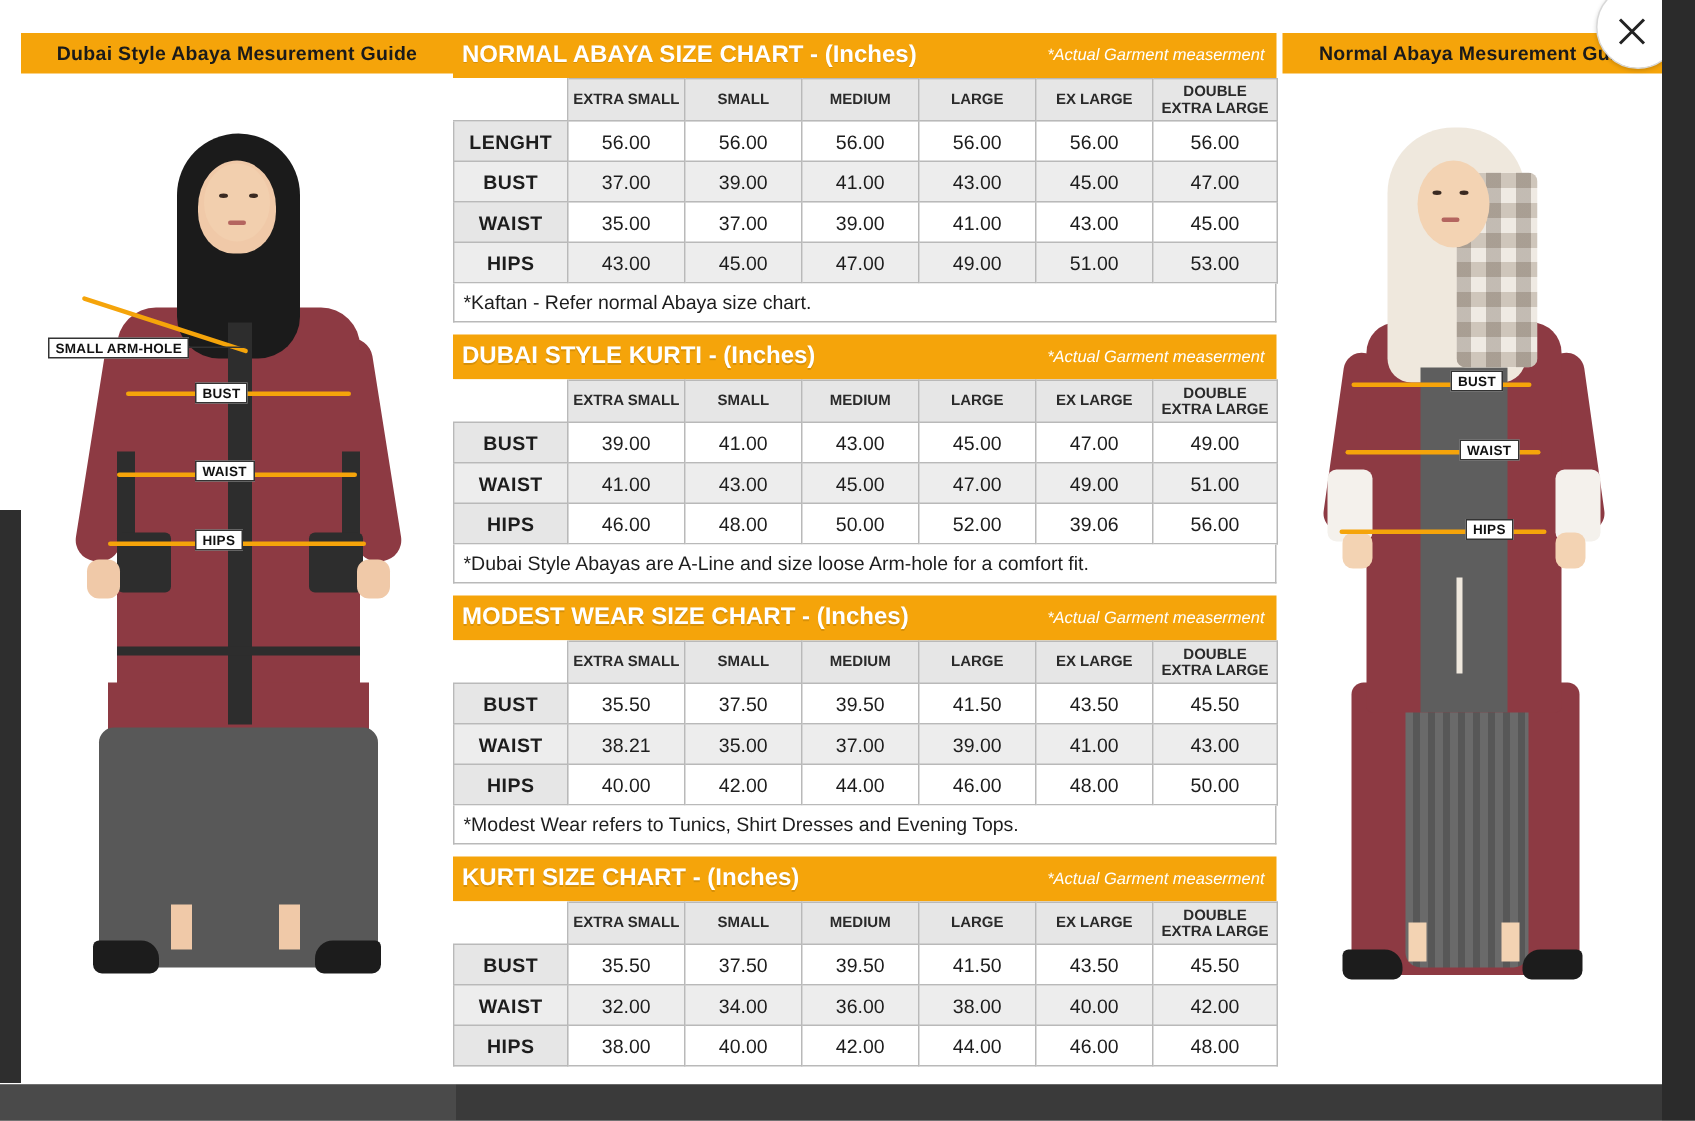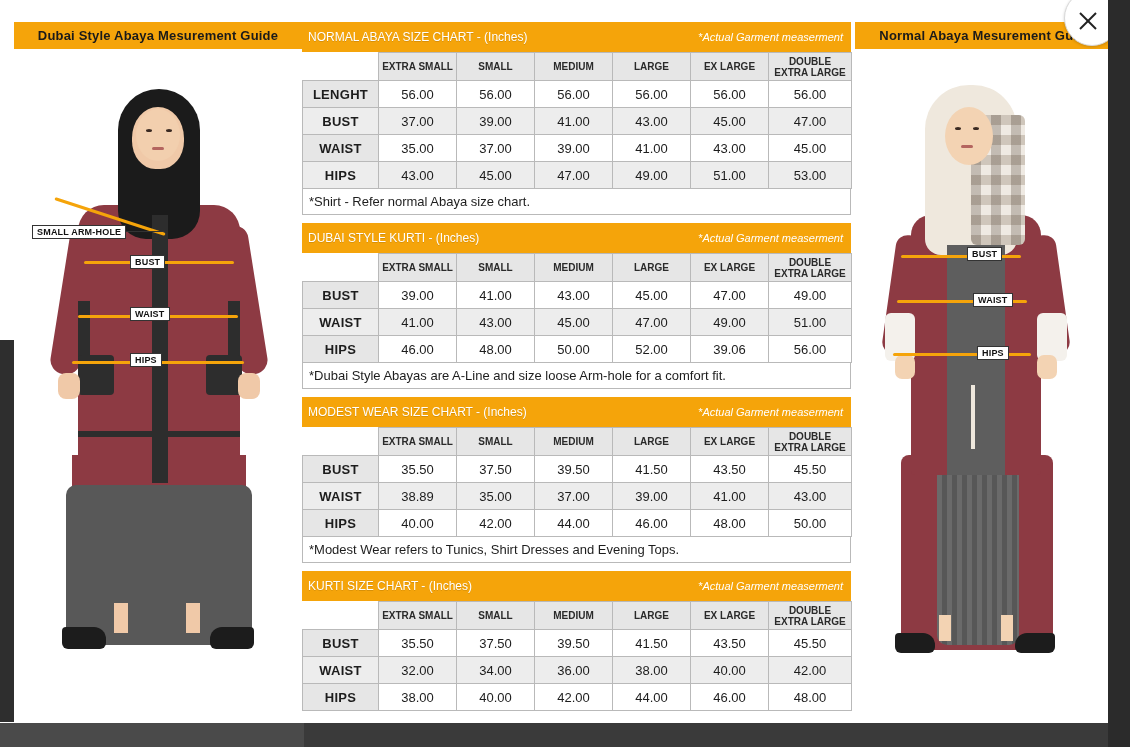--- a/index.html
+++ b/index.html
@@ -82,22 +82,22 @@
   .sec-head {
     background: #f5a40a;
     height: 30px;
     display: flex;
     align-items: center;
     justify-content: space-between;
     padding: 0 8px 0 6px;
   }
   .sec-head .title {
     color: #ffffff;
-    font-size: 12px;
-    font-weight: normal;
+    font-size: 16px;
+    font-weight: bold;
     text-shadow: 0 1px 0 rgba(0,0,0,.12);
   }
   .sec-head .note {
     color: #ffffff;
     font-size: 11px;
     font-style: italic;
   }
 
   
   table.size {
@@ -384,21 +384,21 @@
             <td class="rowlab">HIPS</td>
             <td>43.00</td>
             <td>45.00</td>
             <td>47.00</td>
             <td>49.00</td>
             <td>51.00</td>
             <td>53.00</td>
           </tr>
         </tbody>
       </table>
-      <div class="footnote">*Shirt - Refer normal Abaya size chart.</div>
+      <div class="footnote">*Kaftan - Refer normal Abaya size chart.</div>
 
       <div class="gap"></div>
 
       <div class="sec-head">
         <span class="title">DUBAI STYLE KURTI - (Inches)</span>
         <span class="note">*Actual Garment measerment</span>
       </div>
       <table class="size">
         <thead>
           <tr>
@@ -466,21 +466,21 @@
             <td class="rowlab">BUST</td>
             <td>35.50</td>
             <td>37.50</td>
             <td>39.50</td>
             <td>41.50</td>
             <td>43.50</td>
             <td>45.50</td>
           </tr>
           <tr class="shade">
             <td class="rowlab">WAIST</td>
-            <td>38.89</td>
+            <td>38.21</td>
             <td>35.00</td>
             <td>37.00</td>
             <td>39.00</td>
             <td>41.00</td>
             <td>43.00</td>
           </tr>
           <tr>
             <td class="rowlab">HIPS</td>
             <td>40.00</td>
             <td>42.00</td>

